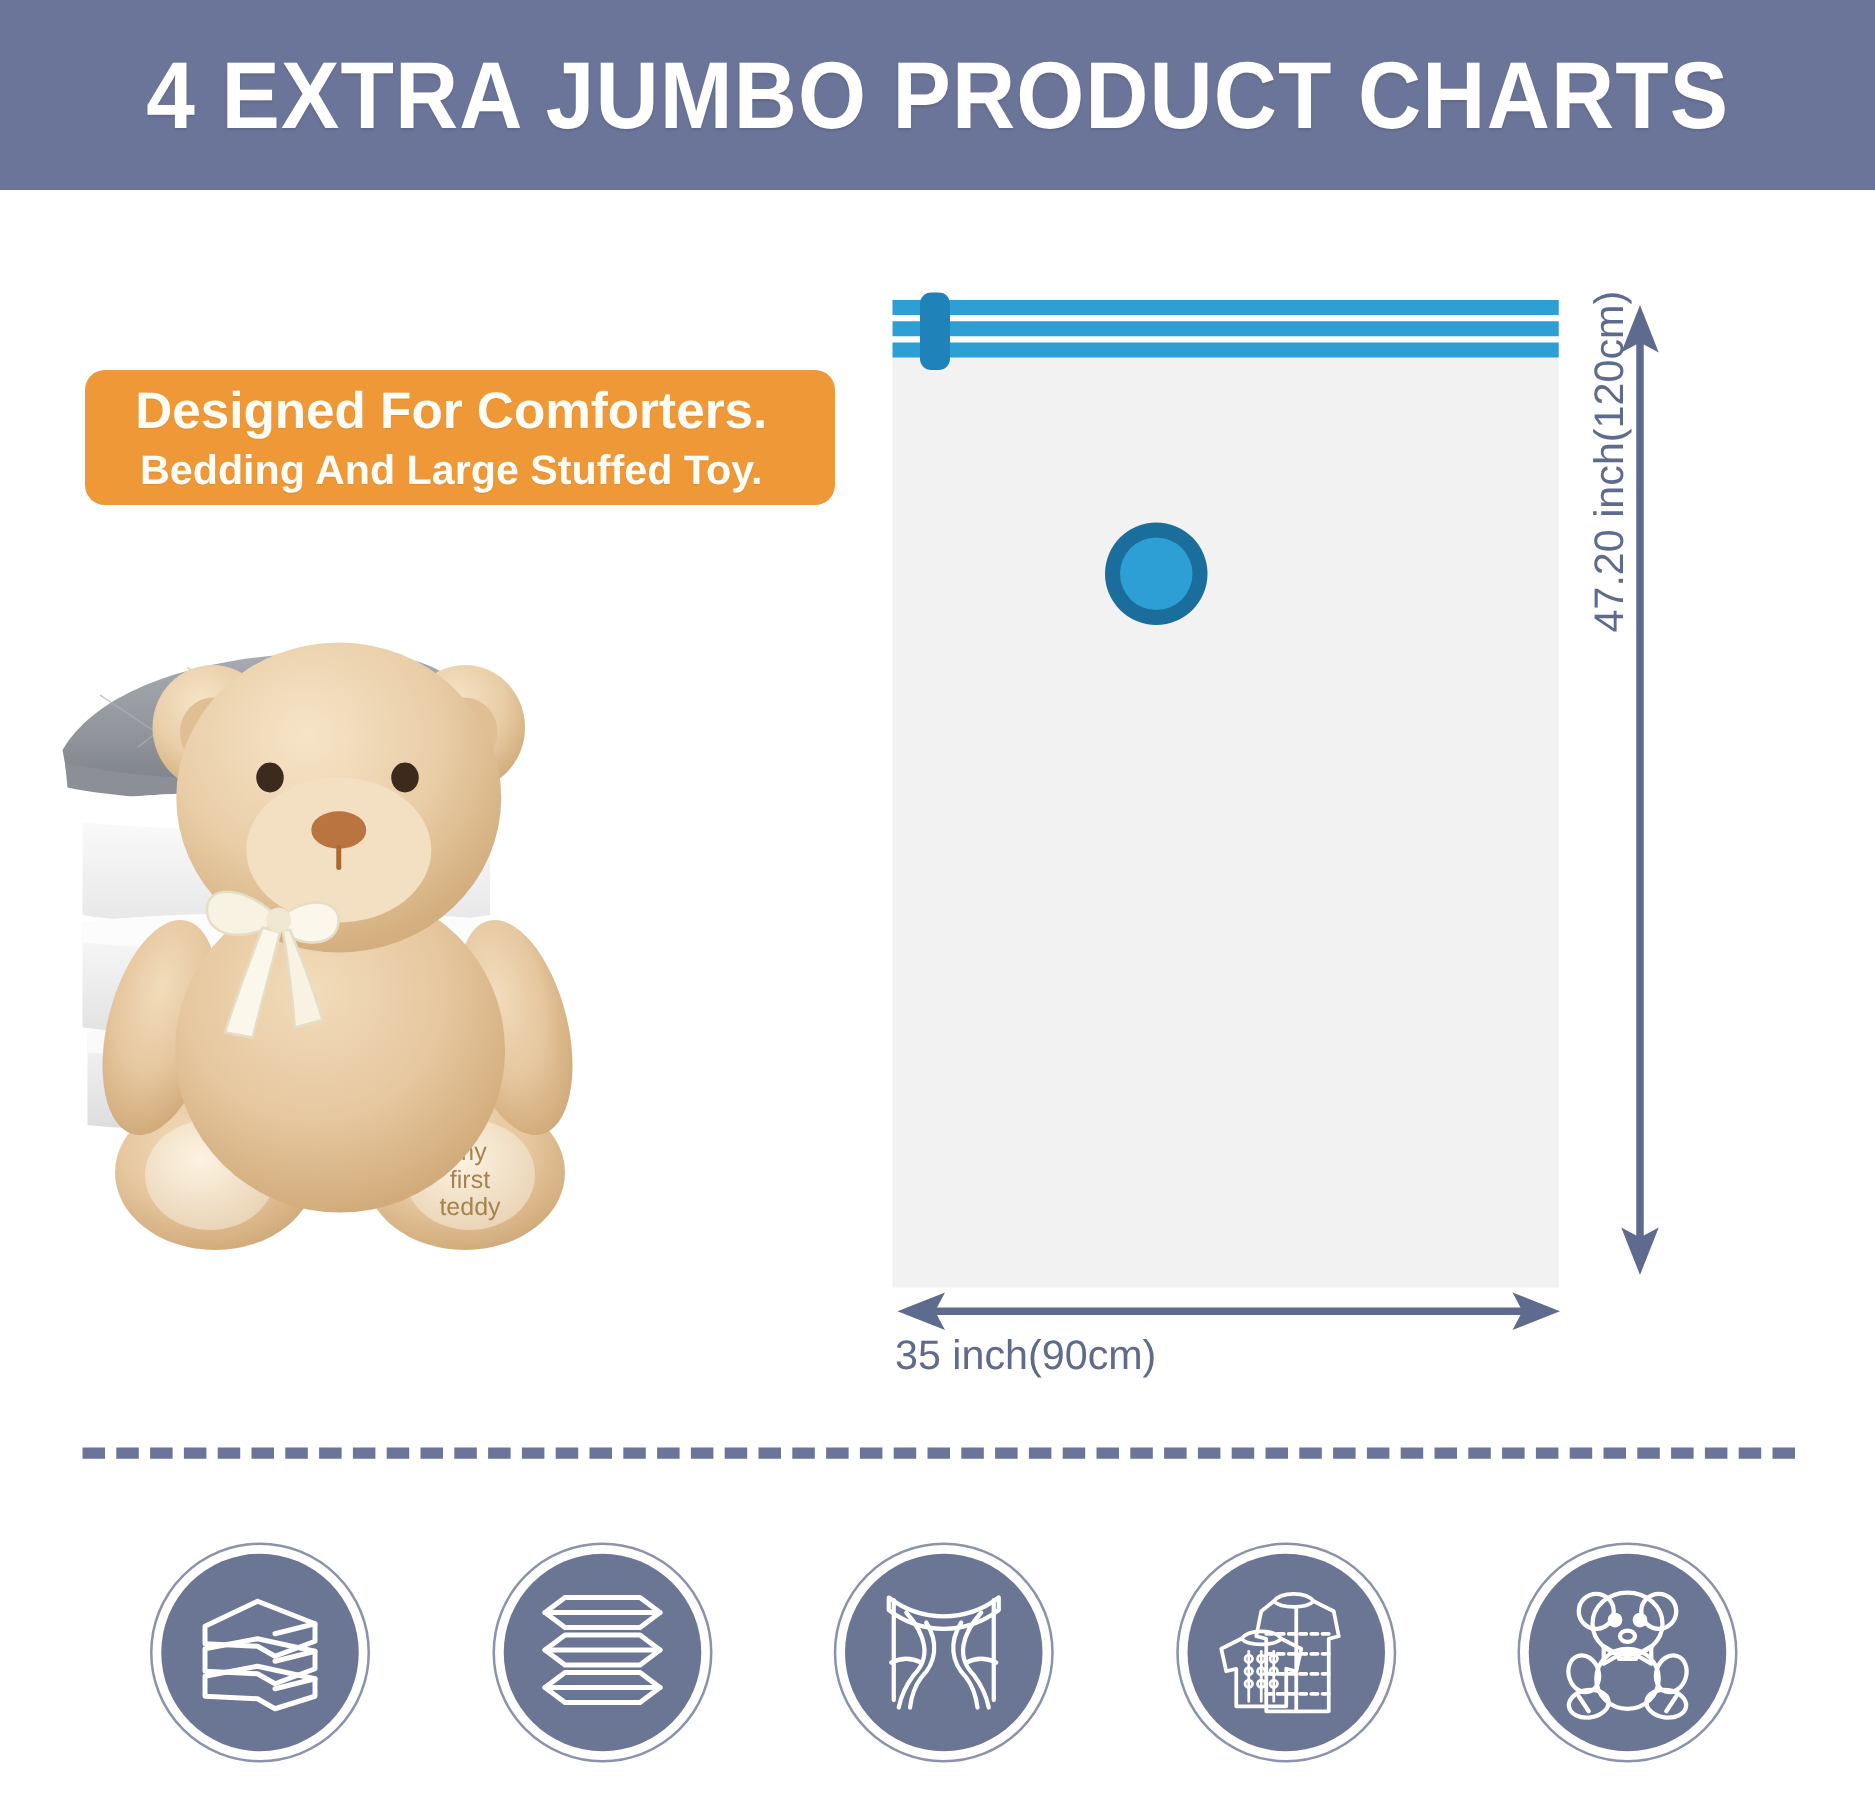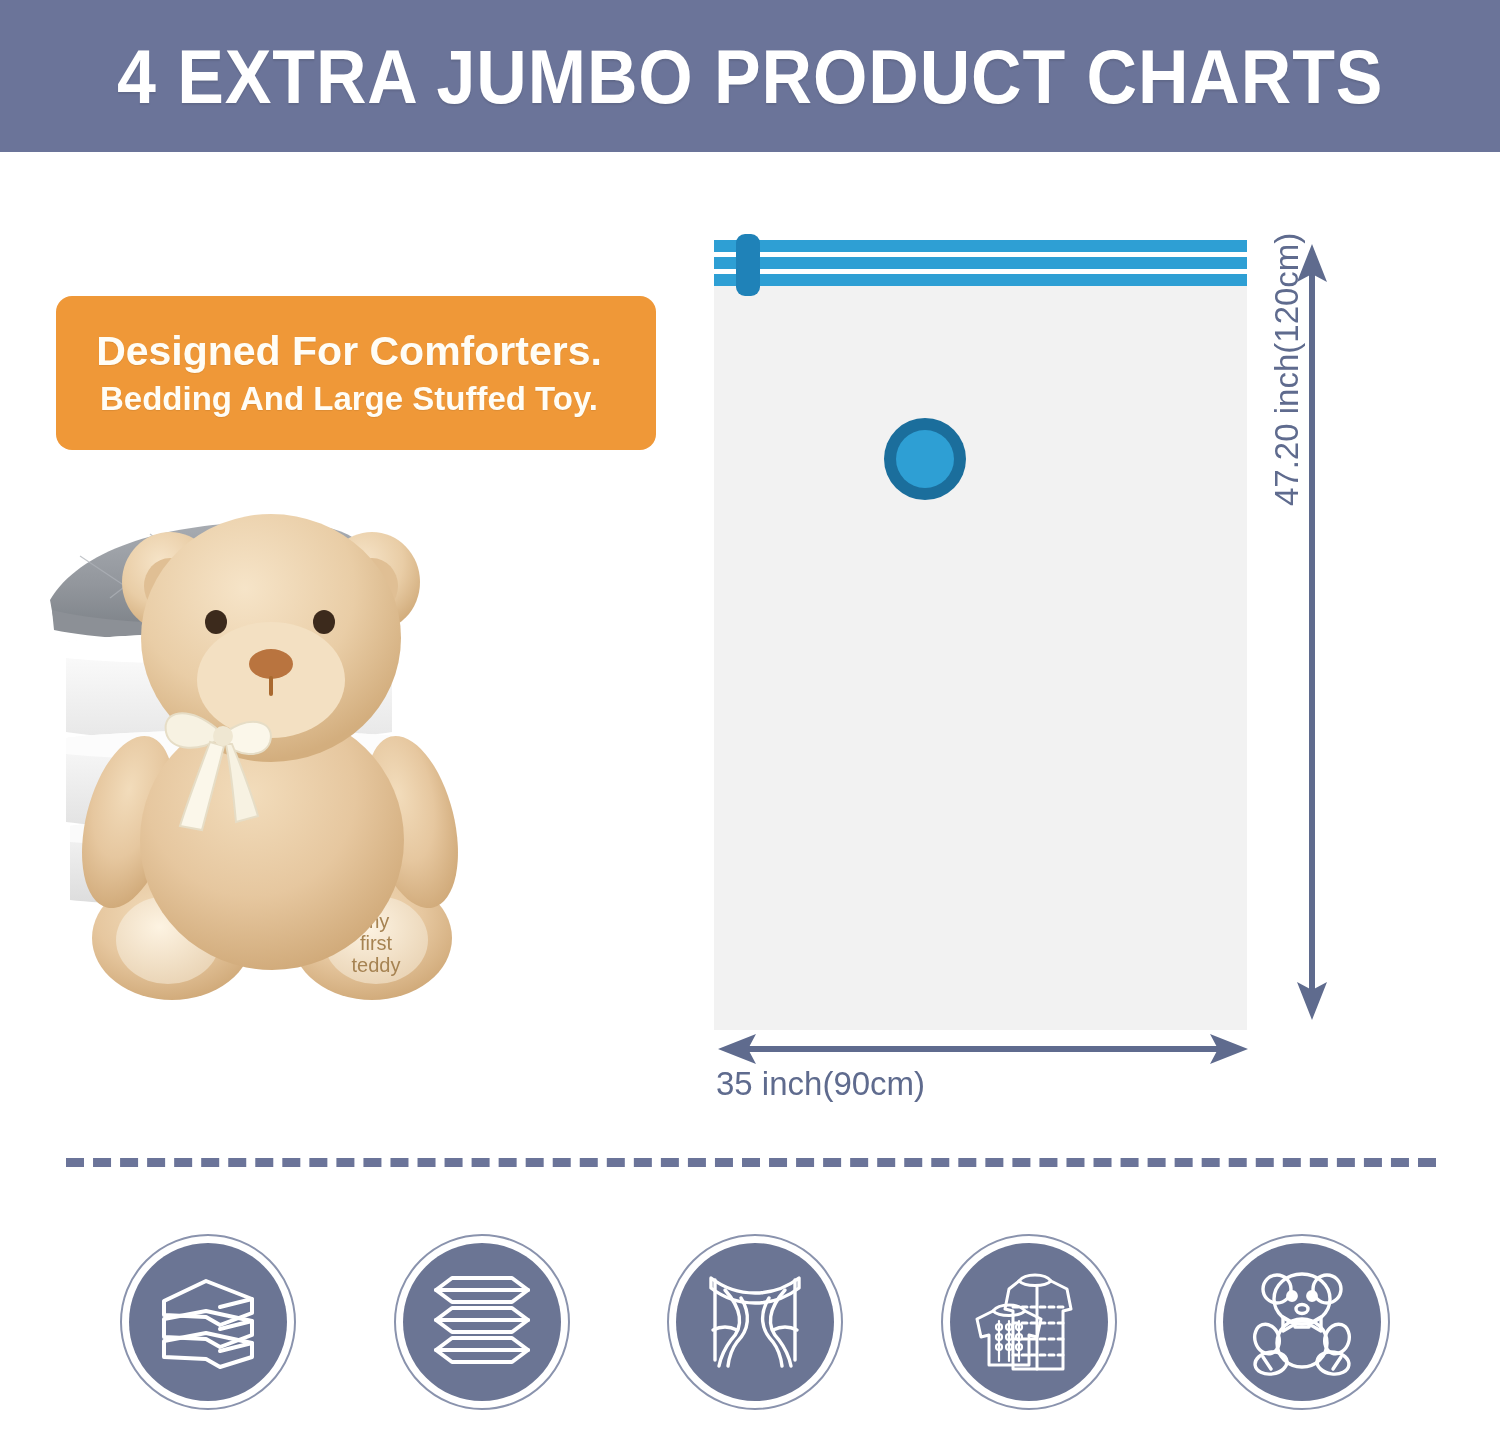--- a/index.html
+++ b/index.html
@@ -33,23 +33,23 @@
     font-weight: bold;
     letter-spacing: 1px;
     transform: scaleX(0.92);
     white-space: nowrap;
     text-shadow: 0 2px 2px rgba(0,0,0,0.10);
   }
 
   
   .badge {
     position: absolute;
-    left: 56px; top: 296px;
+    left: 68px; top: 296px;
     width: 600px;
-    height: 154px;
+    height: 108px;
     background: #ef9838;
     border-radius: 16px;
     box-sizing: border-box;
     padding: 14px 18px 12px 4px;
     display: flex;
     flex-direction: column;
     align-items: center;
     justify-content: center;
   }
   .badge-line1 {

